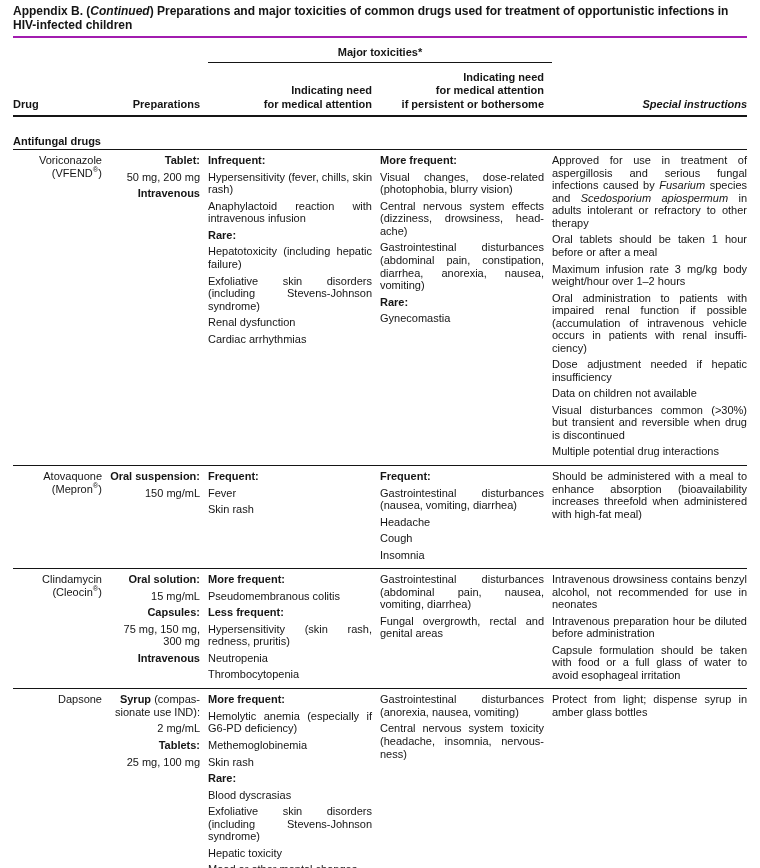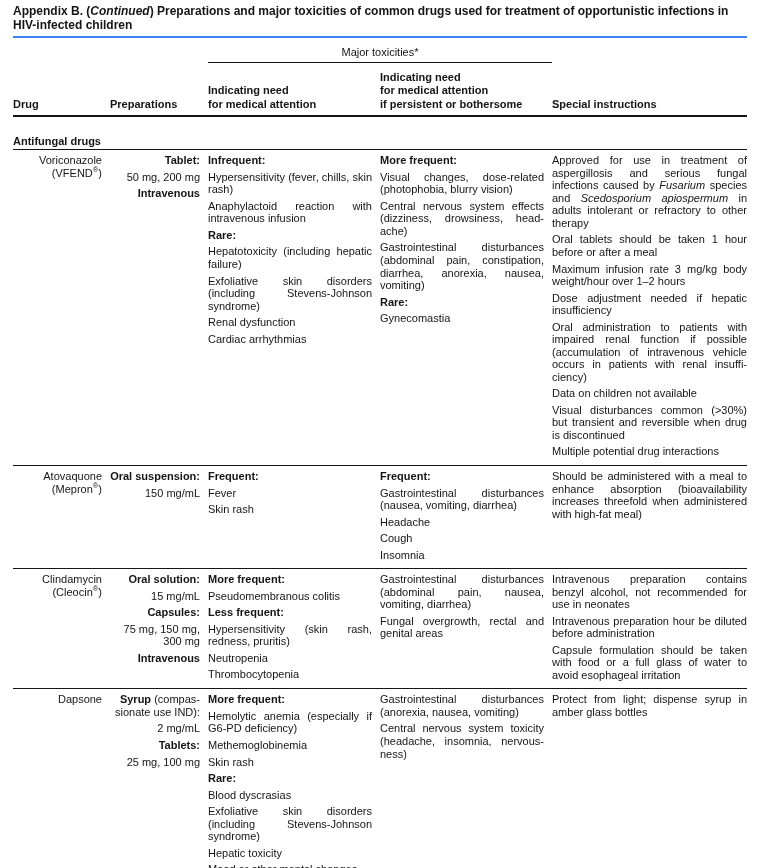--- a/index.html
+++ b/index.html
@@ -7,37 +7,37 @@
     width:760px; height:868px; overflow:hidden;
     background:#ffffff; color:#151515;
     font-family:"Liberation Sans", sans-serif;
     -webkit-font-smoothing:antialiased;
   }
   .page { padding:4px 13px 0 13px; width:734px; }
 
   
   .doc-title {
     font-size:12px; font-weight:bold; line-height:1.17;
-    border-bottom:2px solid #3b82f6; padding-bottom:4px;
+    border-bottom:2px solid #a21caf; padding-bottom:4px;
   }
 
   
   .thead { margin-top:8px; border-bottom:2px solid #151515; }
   .grid5 { display:grid; grid-template-columns:97px 98px 172px 172px 195px; }
   .tox-span {
-    grid-column:3 / 5; text-align:center; font-weight:normal; font-size:11px;
+    grid-column:3 / 5; text-align:center; font-weight:bold; font-size:11px;
     border-bottom:1px solid #151515; padding-bottom:4px;
   }
   .col-row { align-items:end; padding:8px 0 4px 0; }
   .col-h {
-    font-size:11px; font-weight:bold; text-align:left;
+    font-size:11px; font-weight:bold; text-align:right;
     white-space:pre-line; line-height:1.22; padding-right:8px;
   }
   .col-h.left { text-align:left; padding-right:0; }
-  .col-h.last { padding-right:0; }
+  .col-h.last { padding-right:0;font-style:italic; }
 
   
   #tbody { border-bottom:2px solid #151515; }
   .section-row {
     font-size:11px; font-weight:bold; padding:18px 0 2px 0;
     border-bottom:1px solid #151515;
   }
   .section-row:not(:first-child) { border-top:2px solid #151515; }
   .trow + .trow { border-top:1px solid #151515; }
   .tcell { font-size:11px; line-height:1.14; padding:4px 8px 5px 0; }
@@ -99,22 +99,22 @@
           <p class="para"><span class="run">Visual changes, dose-related (photophobia, blurry vision)</span></p>
           <p class="para"><span class="run">Central nervous system effects (dizziness, drowsiness, head-ache)</span></p>
           <p class="para"><span class="run">Gastrointestinal disturbances (abdominal pain, constipation, diarrhea, anorexia, nausea, vomiting)</span></p>
           <p class="para"><span class="run b">Rare:</span></p>
           <p class="para"><span class="run">Gynecomastia</span></p>
         </div>
         <div class="tcell special">
           <p class="para"><span class="run">Approved for use in treatment of aspergillosis and serious fungal infections caused by </span><span class="run i">Fusarium</span><span class="run"> species and </span><span class="run i">Scedosporium apiospermum</span><span class="run"> in adults intolerant or refractory to other therapy</span></p>
           <p class="para"><span class="run">Oral tablets should be taken 1 hour before or after a meal</span></p>
           <p class="para"><span class="run">Maximum infusion rate 3 mg/kg body weight/hour over 1–2 hours</span></p>
+          <p class="para"><span class="run">Oral administration to patients with impaired renal function if possible (accumulation of intravenous vehicle occurs in patients with renal insuffi-ciency)</span></p>
           <p class="para"><span class="run">Dose adjustment needed if hepatic insufficiency</span></p>
-          <p class="para"><span class="run">Oral administration to patients with impaired renal function if possible (accumulation of intravenous vehicle occurs in patients with renal insuffi-ciency)</span></p>
           <p class="para"><span class="run">Data on children not available</span></p>
           <p class="para"><span class="run">Visual disturbances common (&gt;30%) but transient and reversible when drug is discontinued</span></p>
           <p class="para"><span class="run">Multiple potential drug interactions</span></p>
         </div>
       </div>
       <div class="grid5 trow">
         <div class="tcell drug">
           <p class="para"><span class="run">Atovaquone (Mepron</span><span class="run sup">®</span><span class="run">)</span></p>
         </div>
         <div class="tcell preparations">
@@ -154,21 +154,21 @@
           <p class="para"><span class="run b">Less frequent:</span></p>
           <p class="para"><span class="run">Hypersensitivity (skin rash, redness, pruritis)</span></p>
           <p class="para"><span class="run">Neutropenia</span></p>
           <p class="para"><span class="run">Thrombocytopenia</span></p>
         </div>
         <div class="tcell persistent">
           <p class="para"><span class="run">Gastrointestinal disturbances (abdominal pain, nausea, vomiting, diarrhea)</span></p>
           <p class="para"><span class="run">Fungal overgrowth, rectal and genital areas</span></p>
         </div>
         <div class="tcell special">
-          <p class="para"><span class="run">Intravenous preparation contains benzyl alcohol, not recommended for use in neonates</span></p>
+          <p class="para"><span class="run">Intravenous drowsiness contains benzyl alcohol, not recommended for use in neonates</span></p>
           <p class="para"><span class="run">Intravenous preparation hour be diluted before administration</span></p>
           <p class="para"><span class="run">Capsule formulation should be taken with food or a full glass of water to avoid esophageal irritation</span></p>
         </div>
       </div>
       <div class="grid5 trow">
         <div class="tcell drug">
           <p class="para"><span class="run">Dapsone</span></p>
         </div>
         <div class="tcell preparations">
           <p class="para"><span class="run b">Syrup</span><span class="run"> (compas-sionate use IND):</span></p>

